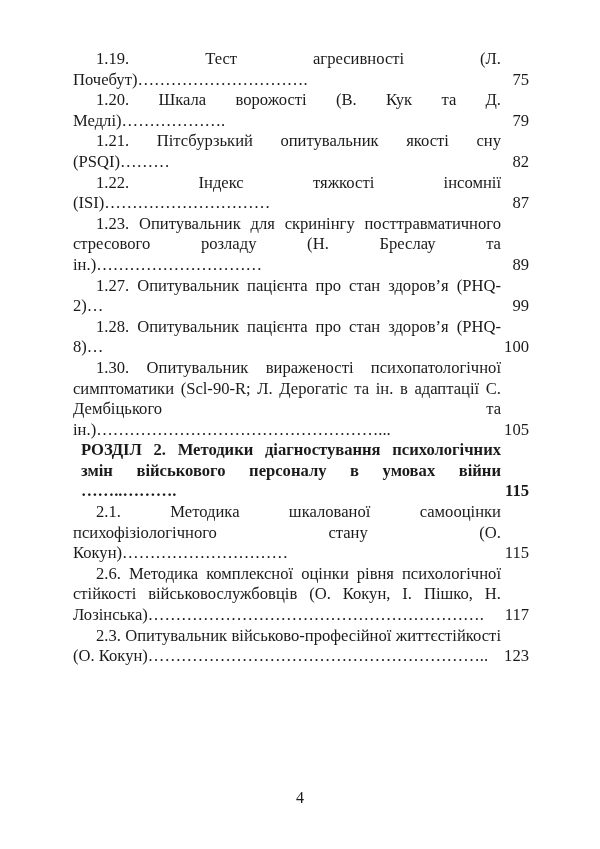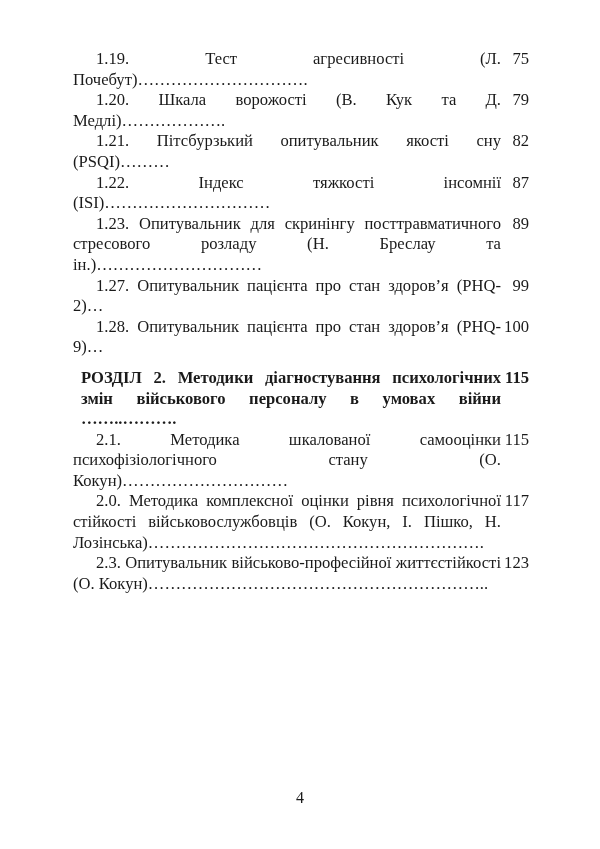--- a/index.html
+++ b/index.html
@@ -16,40 +16,39 @@
       color: #1a1a1a;
     }
     .page {
       position: absolute;
       left: 73px;
       top: 49px;
       width: 456px;
     }
     .toc-entry {
       display: flex;
-      align-items: flex-start;
+      align-items: flex-end;
       font-size: 16.6px;
       line-height: 20.6px;
     }
     .toc-text {
       flex: 0 0 428px;
       width: 428px;
       text-align: justify;
       text-align-last: left;
       text-indent: 23px;
       hyphens: none;
     }
     .toc-page {
       flex: 1 1 auto;
       text-align: right;
       white-space: nowrap;
     }
     .toc-entry.section {
       font-weight: bold;
-      margin-top: 10px;
     }
     .toc-entry.section .toc-text {
       padding-left: 8px;
       width: 420px;
       flex: 0 0 420px;
       text-indent: 0;
     }
     .page-number {
       position: absolute;
       left: 0;
@@ -83,33 +82,37 @@
   </div>
   <div class="toc-entry">
     <div class="toc-text">1.23. Опитувальник для скринінгу посттравматичного стресового розладу (Н. Бреслау та ін.)…………………………</div>
     <div class="toc-page">89</div>
   </div>
   <div class="toc-entry">
     <div class="toc-text">1.27. Опитувальник пацієнта про стан здоров’я  (PHQ-2)…</div>
     <div class="toc-page">99</div>
   </div>
   <div class="toc-entry">
-    <div class="toc-text">1.28. Опитувальник пацієнта про стан здоров’я (PHQ-9)…</div>
+    <div class="toc-text">1.28. Опитувальник пацієнта про стан здоров’я (PHQ-8)…</div>
     <div class="toc-page">100</div>
+  </div>
+  <div class="toc-entry">
+    <div class="toc-text">1.30. Опитувальник вираженості психопатологічної симптоматики (Scl-90-R; Л. Дерогатіс та ін. в адаптації С. Дембіцького та ін.)……………………………………………...</div>
+    <div class="toc-page">105</div>
   </div>
   <div class="toc-entry section">
     <div class="toc-text">РОЗДІЛ 2. Методики діагностування психологічних змін військового персоналу в умовах війни ……..……….</div>
     <div class="toc-page">115</div>
   </div>
   <div class="toc-entry">
     <div class="toc-text">2.1. Методика шкалованої самооцінки психофізіологічного стану (О. Кокун)…………………………</div>
     <div class="toc-page">115</div>
   </div>
   <div class="toc-entry">
-    <div class="toc-text">2.0. Методика комплексної оцінки рівня психологічної стійкості військовослужбовців (О. Кокун, І. Пішко, Н. Лозінська)…………………………………………………….</div>
+    <div class="toc-text">2.6. Методика комплексної оцінки рівня психологічної стійкості військовослужбовців (О. Кокун, І. Пішко, Н. Лозінська)…………………………………………………….</div>
     <div class="toc-page">117</div>
   </div>
   <div class="toc-entry">
     <div class="toc-text">2.3. Опитувальник військово-професійної життєстійкості (О. Кокун)……………………………………………………..</div>
     <div class="toc-page">123</div>
   </div>
 
 </div>
 
 <div class="page-number">4</div>

